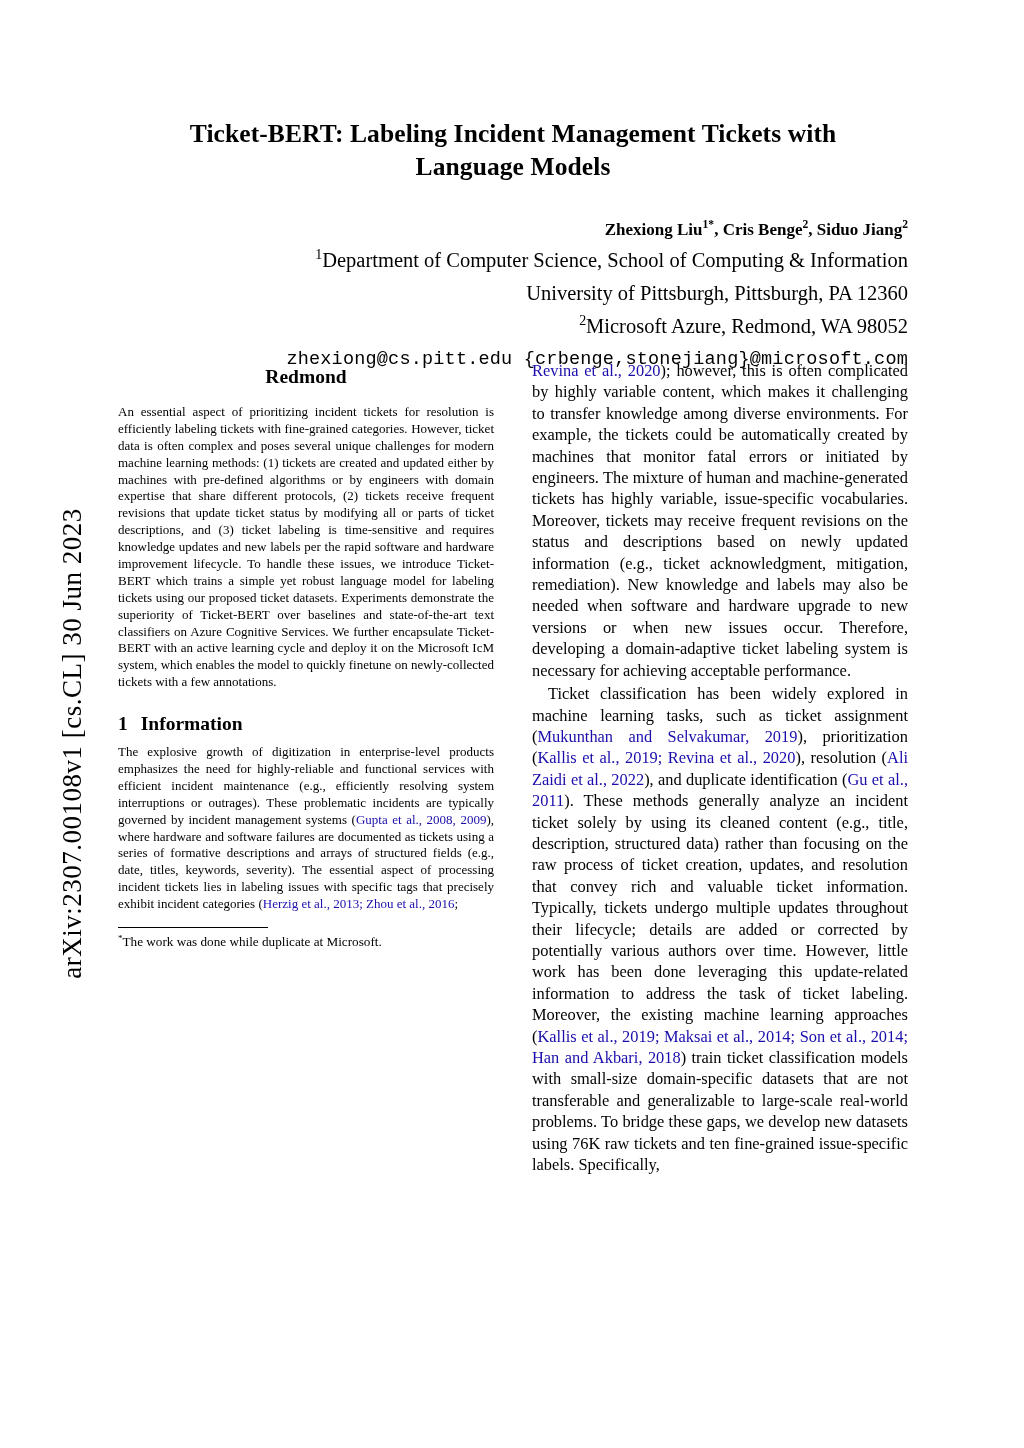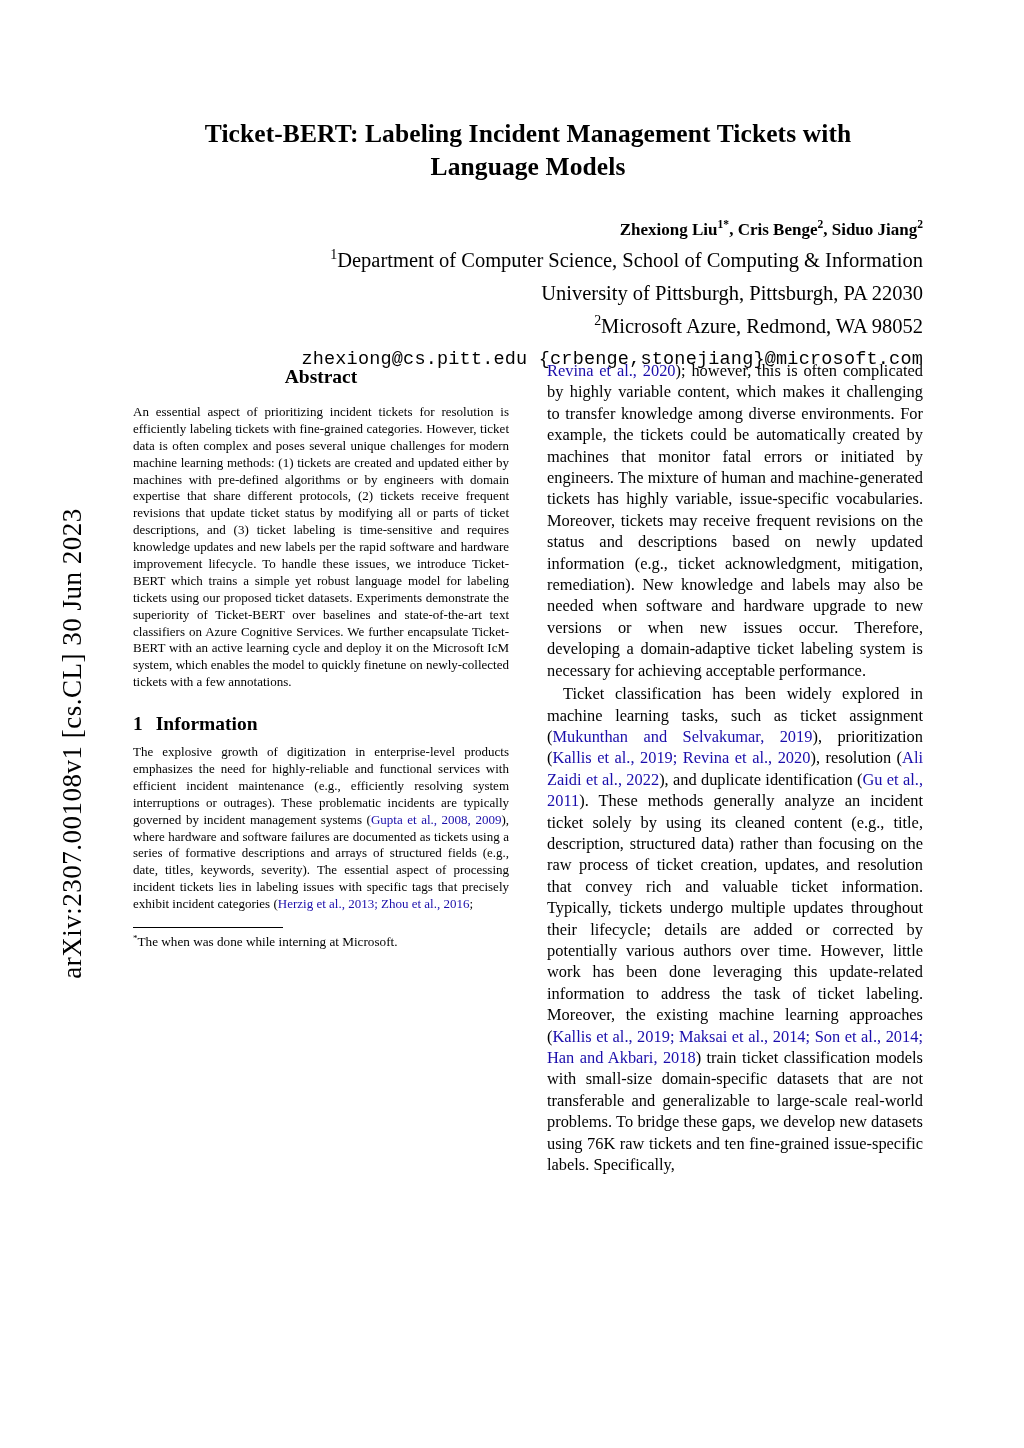--- a/index.html
+++ b/index.html
@@ -28,21 +28,21 @@
     font-family: "Liberation Serif", "DejaVu Serif", serif;
     font-size: 27px;
     letter-spacing: 0.5px;
     color: #000;
     white-space: nowrap;
   }
 
   
   .page {
     position: absolute;
-    left: 133px;
+    left: 118px;
     top: 0;
     width: 790px;
     height: 1072px;
   }
 
   .title {
     margin-top: 118px;
     font-size: 25.5px;
     font-weight: bold;
     text-align: center;
@@ -137,41 +137,41 @@
 <div class="page">
 
   <div class="title">Ticket-BERT: Labeling Incident Management Tickets with Language Models</div>
 
   <div class="authors">
     Zhexiong Liu<sup>1</sup><sup>*</sup>, Cris Benge<sup>2</sup>, Siduo Jiang<sup>2</sup>
   </div>
   <div class="affil">
     <sup>1</sup>Department of Computer Science, School of Computing &amp; Information
   </div>
-  <div class="affil">University of Pittsburgh, Pittsburgh, PA 22030</div>
+  <div class="affil">University of Pittsburgh, Pittsburgh, PA 12360</div>
   <div class="affil">
     <sup>2</sup>Microsoft Azure, Redmond, WA 98052
   </div>
   <div class="emails">zhexiong@cs.pitt.edu {crbenge,stonejiang}@microsoft.com</div>
 
   <div class="columns">
 
     <div class="col abstract-col intro-col">
 
-      <div class="abs-head">Abstract</div>
+      <div class="abs-head">Redmond</div>
       <p class="body">An essential aspect of prioritizing incident tickets for resolution is efficiently labeling tickets with fine-grained categories. However, ticket data is often complex and poses several unique challenges for modern machine learning methods: (1) tickets are created and updated either by machines with pre-defined algorithms or by engineers with domain expertise that share different protocols, (2) tickets receive frequent revisions that update ticket status by modifying all or parts of ticket descriptions, and (3) ticket labeling is time-sensitive and requires knowledge updates and new labels per the rapid software and hardware improvement lifecycle. To handle these issues, we introduce Ticket-BERT which trains a simple yet robust language model for labeling tickets using our proposed ticket datasets. Experiments demonstrate the superiority of Ticket-BERT over baselines and state-of-the-art text classifiers on Azure Cognitive Services. We further encapsulate Ticket-BERT with an active learning cycle and deploy it on the Microsoft IcM system, which enables the model to quickly finetune on newly-collected tickets with a few annotations.</p>
 
       <div class="sec-head">
         <span class="num">1</span><span>Information</span>
       </div>
 
       <p class="body"><span>The explosive growth of digitization in enterprise-level products emphasizes the need for highly-reliable and functional services with efficient incident maintenance (e.g., efficiently resolving system interruptions or outrages). These problematic incidents are typically governed by incident management systems (</span><span class="cite">Gupta et al., 2008, 2009</span><span>), where hardware and software failures are documented as tickets using a series of formative descriptions and arrays of structured fields (e.g., date, titles, keywords, severity). The essential aspect of processing incident tickets lies in labeling issues with specific tags that precisely exhibit incident categories (</span><span class="cite">Herzig et al., 2013; Zhou et al., 2016</span><span>;</span></p>
 
       <div class="footnote-rule"></div>
-      <div class="footnote"><sup>*</sup><span>The when was done while interning at Microsoft.</span></div>
+      <div class="footnote"><sup>*</sup><span>The work was done while duplicate at Microsoft.</span></div>
     </div>
 
     <div class="col">
       <p class="body"><span class="cite">Revina et al., 2020</span><span>); however, this is often complicated by highly variable content, which makes it challenging to transfer knowledge among diverse environments. For example, the tickets could be automatically created by machines that monitor fatal errors or initiated by engineers. The mixture of human and machine-generated tickets has highly variable, issue-specific vocabularies. Moreover, tickets may receive frequent revisions on the status and descriptions based on newly updated information (e.g., ticket acknowledgment, mitigation, remediation). New knowledge and labels may also be needed when software and hardware upgrade to new versions or when new issues occur. Therefore, developing a domain-adaptive ticket labeling system is necessary for achieving acceptable performance.</span></p>
 
       <p class="body"><span>Ticket classification has been widely explored in machine learning tasks, such as ticket assignment (</span><span class="cite">Mukunthan and Selvakumar, 2019</span><span>), prioritization (</span><span class="cite">Kallis et al., 2019; Revina et al., 2020</span><span>), resolution (</span><span class="cite">Ali Zaidi et al., 2022</span><span>), and duplicate identification (</span><span class="cite">Gu et al., 2011</span><span>). These methods generally analyze an incident ticket solely by using its cleaned content (e.g., title, description, structured data) rather than focusing on the raw process of ticket creation, updates, and resolution that convey rich and valuable ticket information. Typically, tickets undergo multiple updates throughout their lifecycle; details are added or corrected by potentially various authors over time. However, little work has been done leveraging this update-related information to address the task of ticket labeling. Moreover, the existing machine learning approaches (</span><span class="cite">Kallis et al., 2019; Maksai et al., 2014; Son et al., 2014; Han and Akbari, 2018</span><span>) train ticket classification models with small-size domain-specific datasets that are not transferable and generalizable to large-scale real-world problems. To bridge these gaps, we develop new datasets using 76K raw tickets and ten fine-grained issue-specific labels. Specifically,</span></p>
     </div>
 
   </div>
 </div>

